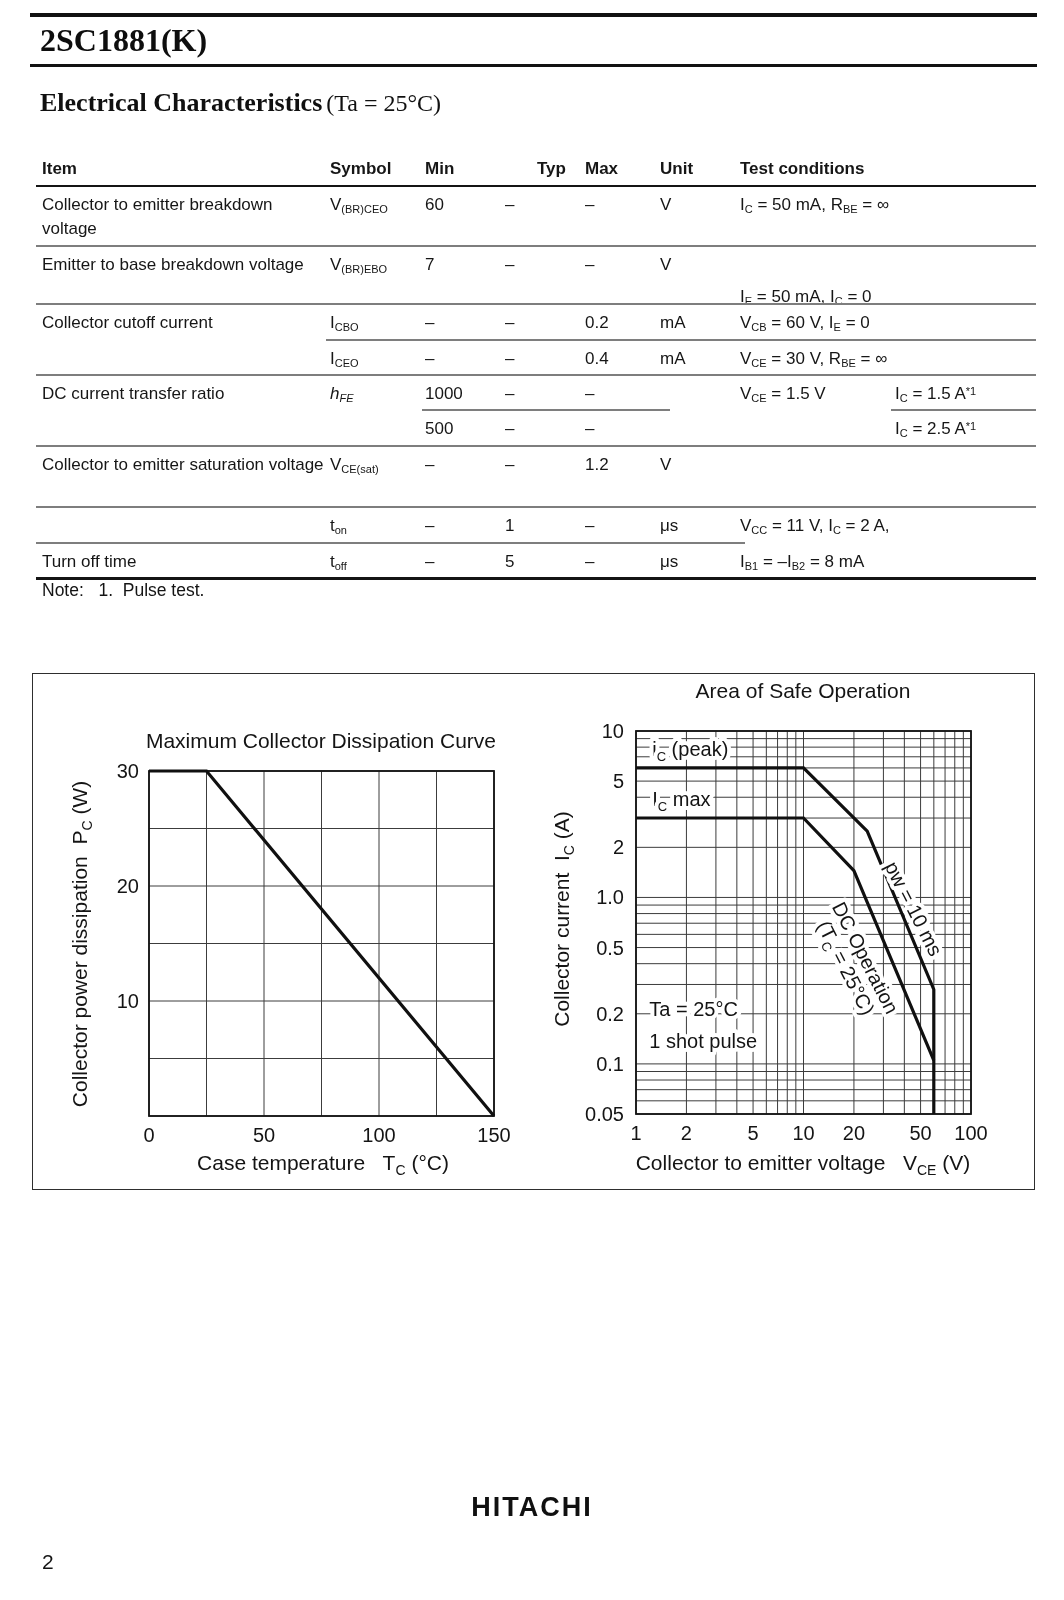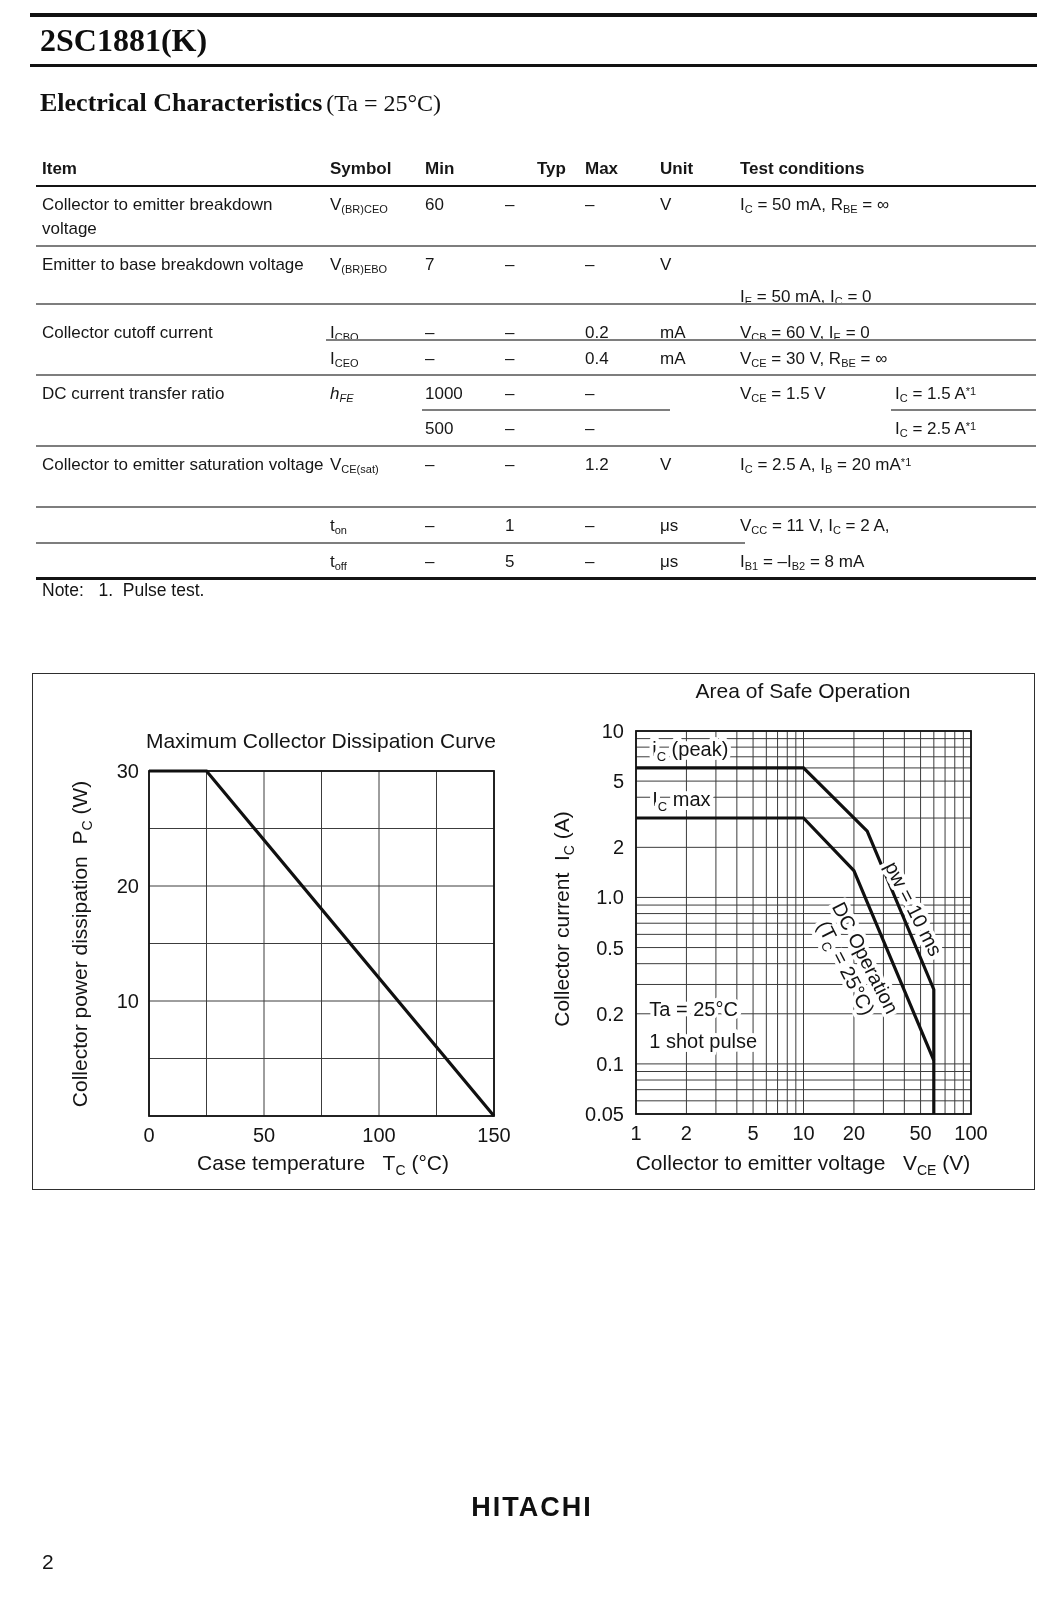--- a/index.html
+++ b/index.html
@@ -57,21 +57,21 @@
     </div>
     <div class="trow" style="top: 96px; height: 58px;">
       <div class="tcell" style="left: 6px; width: 282px;">Emitter to base breakdown voltage</div>
       <div class="tcell" style="left: 294px; width: 88px;">V<sub>(BR)EBO</sub></div>
       <div class="tcell" style="left: 389px; width: 78px;">7</div>
       <div class="tcell" style="left: 469px; width: 78px;">–</div>
       <div class="tcell" style="left: 549px; width: 73px;">–</div>
       <div class="tcell" style="left: 624px; width: 78px;">V</div>
       <div class="tcell" style="left: 704px; width: 294px; margin-top: 32px;">I<sub>E</sub> = 50 mA, I<sub>C</sub> = 0</div>
     </div>
-    <div class="trow" style="top: 164px; height: 41px;">
+    <div class="trow" style="top: 154px; height: 41px;">
       <div class="tcell" style="left: 6px; width: 282px;">Collector cutoff current</div>
       <div class="tcell" style="left: 294px; width: 88px;">I<sub>CBO</sub></div>
       <div class="tcell" style="left: 389px; width: 78px;">–</div>
       <div class="tcell" style="left: 469px; width: 78px;">–</div>
       <div class="tcell" style="left: 549px; width: 73px;">0.2</div>
       <div class="tcell" style="left: 624px; width: 78px;">mA</div>
       <div class="tcell" style="left: 704px; width: 294px;">V<sub>CB</sub> = 60 V, I<sub>E</sub> = 0</div>
     </div>
     <div class="trow" style="top: 190px; height: 35px;">
       <div class="tcell" style="left: 294px; width: 88px;">I<sub>CEO</sub></div>
@@ -96,31 +96,31 @@
       <div class="tcell" style="left: 549px; width: 73px;">–</div>
       <div class="tcell" style="left: 859px; width: 139px;">I<sub>C</sub> = 2.5 A<sup>*1</sup></div>
     </div>
     <div class="trow" style="top: 296px; height: 55px;">
       <div class="tcell" style="left: 6px; width: 282px;">Collector to emitter saturation voltage</div>
       <div class="tcell" style="left: 294px; width: 88px;">V<sub>CE(sat)</sub></div>
       <div class="tcell" style="left: 389px; width: 78px;">–</div>
       <div class="tcell" style="left: 469px; width: 78px;">–</div>
       <div class="tcell" style="left: 549px; width: 73px;">1.2</div>
       <div class="tcell" style="left: 624px; width: 78px;">V</div>
-      <div class="tcell" style="left: 704px; width: 294px;">I<sub>C</sub> = 2.5 A, I<sub>B</sub> = 20 mA<sup>*1</sup></div>
     </div>
     <div class="trow" style="top: 357px; height: 36px;">
       <div class="tcell" style="left: 294px; width: 88px;">t<sub>on</sub></div>
       <div class="tcell" style="left: 389px; width: 78px;">–</div>
       <div class="tcell" style="left: 469px; width: 78px;">1</div>
       <div class="tcell" style="left: 549px; width: 73px;">–</div>
       <div class="tcell" style="left: 624px; width: 78px;">μs</div>
       <div class="tcell" style="left: 704px; width: 294px;">V<sub>CC</sub> = 11 V, I<sub>C</sub> = 2 A,</div>
     </div>
     <div class="trow" style="top: 393px; height: 35px;">
+      <div class="tcell" style="left: 6px; width: 282px;">Turn off time</div>
       <div class="tcell" style="left: 294px; width: 88px;">t<sub>off</sub></div>
       <div class="tcell" style="left: 389px; width: 78px;">–</div>
       <div class="tcell" style="left: 469px; width: 78px;">5</div>
       <div class="tcell" style="left: 549px; width: 73px;">–</div>
       <div class="tcell" style="left: 624px; width: 78px;">μs</div>
       <div class="tcell" style="left: 704px; width: 294px;">I<sub>B1</sub> = –I<sub>B2</sub> = 8 mA</div>
     </div>
     <div class="trule" style="top: 34.75px; left: 0px; width: 1000px; height: 2.5px; background: rgb(20, 20, 20);"></div>
     <div class="trule" style="top: 95.25px; left: 0px; width: 1000px; height: 1.5px; background: rgb(126, 126, 126);"></div>
     <div class="trule" style="top: 153.25px; left: 0px; width: 1000px; height: 1.5px; background: rgb(126, 126, 126);"></div>

